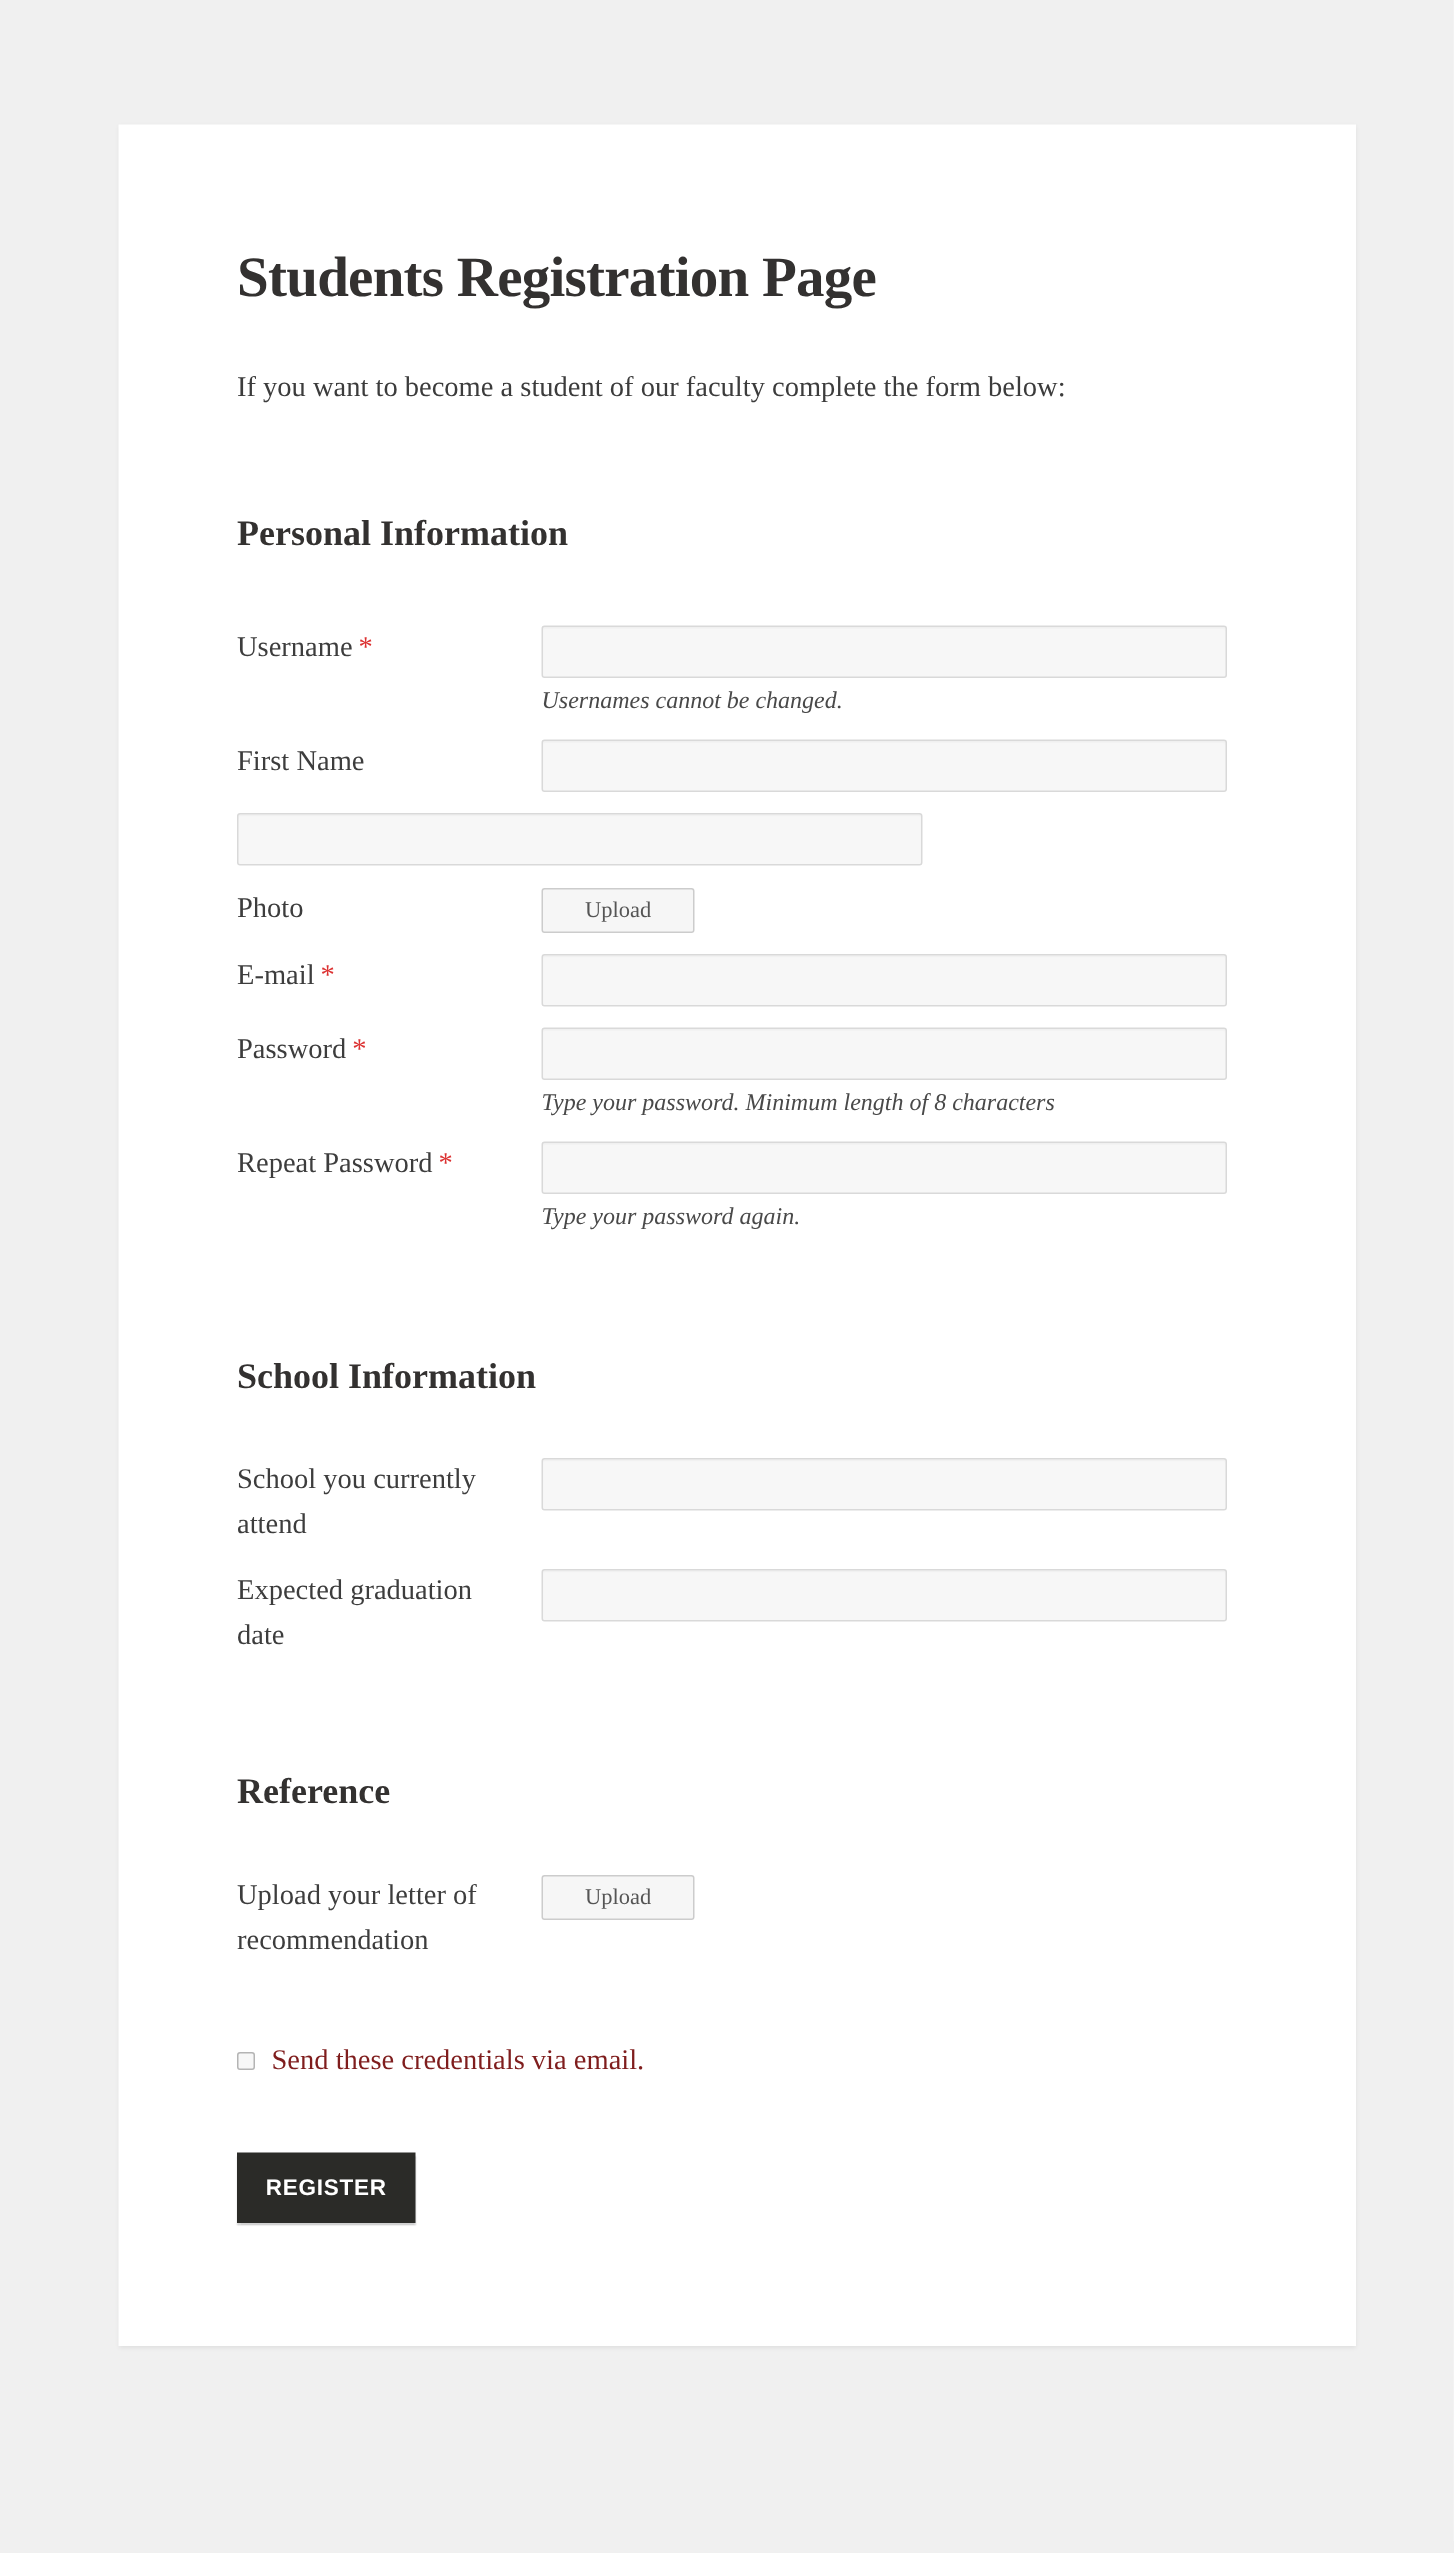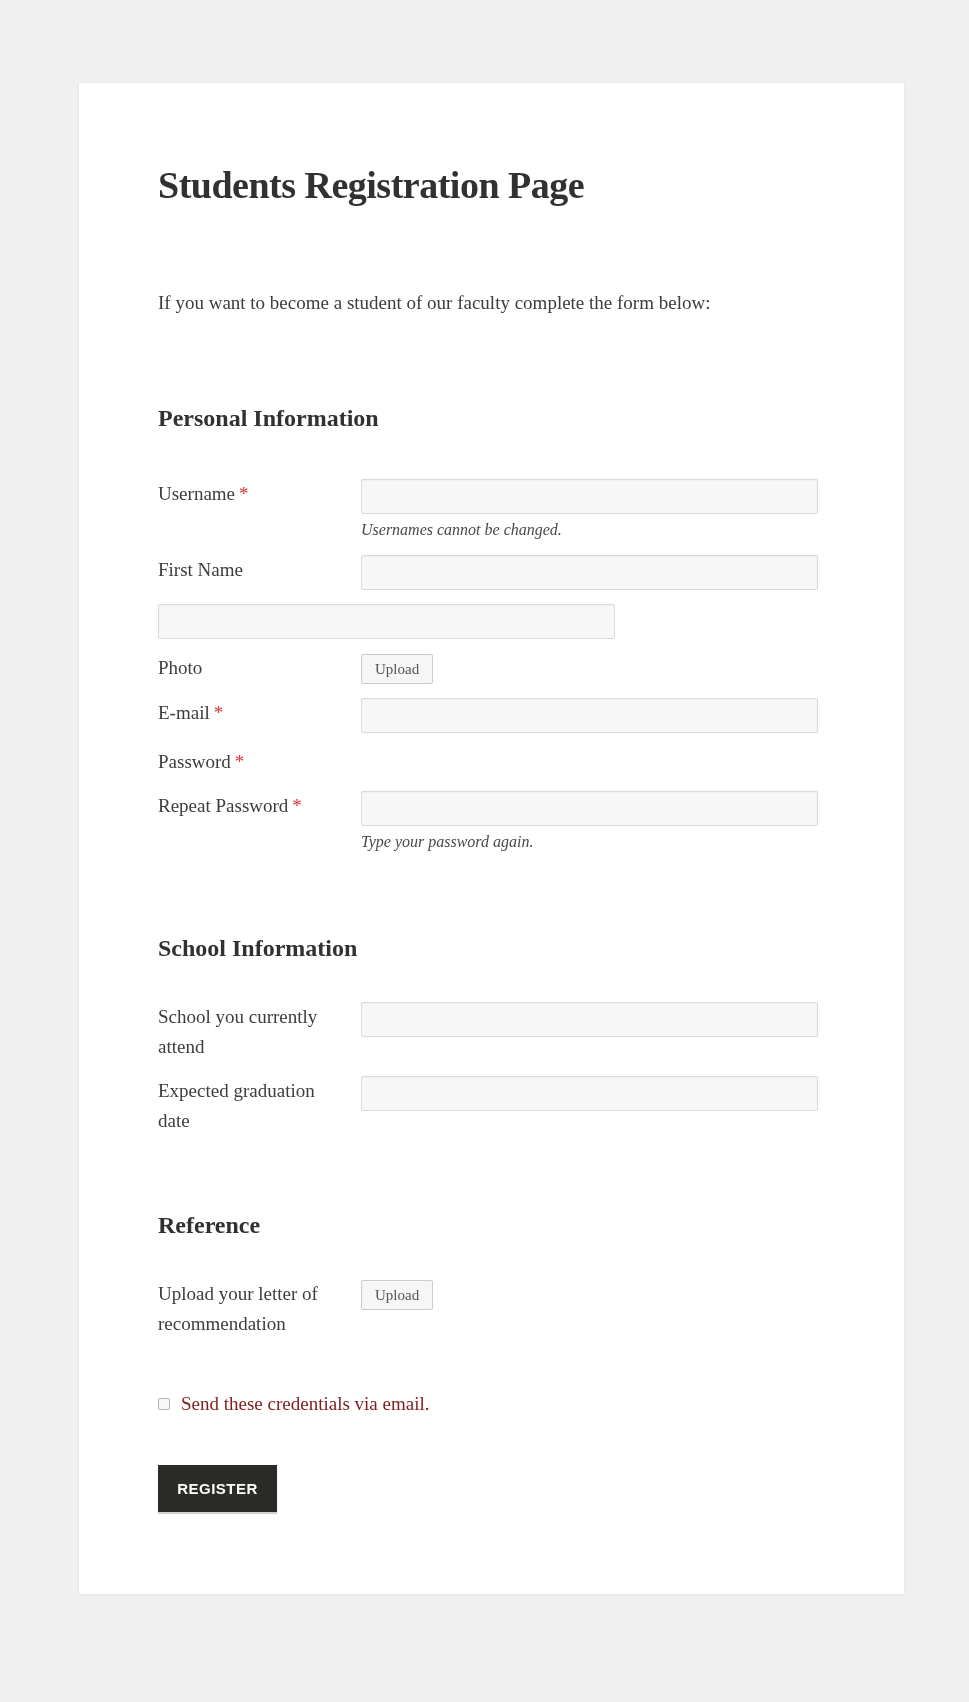--- a/index.html
+++ b/index.html
@@ -21,33 +21,33 @@
 
   h1.page-title {
     font-size: 38px;
     line-height: 54px;
     font-weight: 700;
     color: #333130;
     letter-spacing: -0.5px;
   }
 
   p.intro {
-    margin-top: 76px;
+    margin-top: 32px;
     font-size: 19px;
     line-height: 29px;
     color: #3c3c3c;
   }
 
   h2.section-heading {
     font-size: 24px;
     line-height: 31px;
     font-weight: 700;
     color: #333130;
   }
-  .section-personal { margin-top: 86px; }
+  .section-personal { margin-top: 68px; }
   .section-school   { margin-top: 80px; }
   .section-reference{ margin-top: 74px; }
 
   .rows { margin-top: 45px; }
   .section-school .rows, .section-reference .rows { margin-top: 38px; }
 
   .row { display: flex; margin-bottom: 14px; }
   .row-label {
     width: 203px;
     flex-shrink: 0;
@@ -78,21 +78,21 @@
     margin-top: 5px;
     font-style: italic;
     font-size: 16px;
     line-height: 22px;
     color: #494949;
   }
 
   button.upload-btn {
     display: inline-block;
     height: 30px;
-    padding: 0 13px;
+    padding: 0 28px;
     background: #f6f6f6;
     border: 1px solid #cccccc;
     border-radius: 2px;
     font-family: "Liberation Serif", "DejaVu Serif", serif;
     font-size: 15px;
     color: #555555;
     cursor: pointer;
     margin-top: 1px;
   }
 
@@ -185,20 +185,24 @@
         </div>
         <div class="row-field">
           <input type="text" class="text-input" value="" style="">
         </div>
       </div>
 
       <div class="row">
         <div class="row-label">
           <span>Password</span><span class="req">*</span>
         </div>
+        <div class="row-field">
+          <input type="password" class="text-input" value="" style="">
+          <div class="helper">Type your password. Minimum length of 8 characters</div>
+        </div>
       </div>
 
       <div class="row">
         <div class="row-label">
           <span>Repeat Password</span><span class="req">*</span>
         </div>
         <div class="row-field">
           <input type="password" class="text-input" value="" style="">
           <div class="helper">Type your password again.</div>
         </div>

